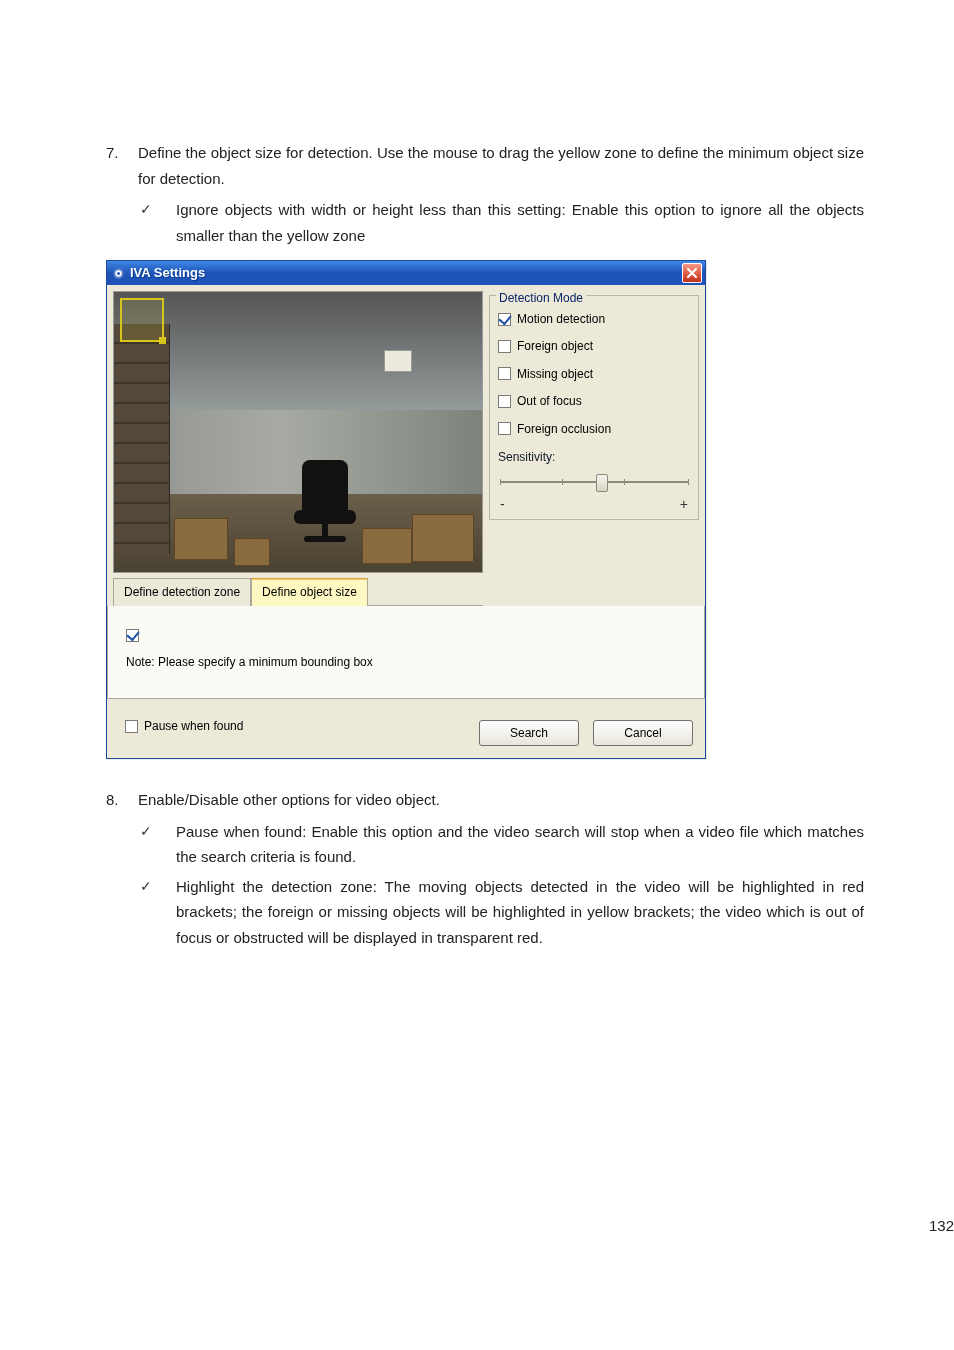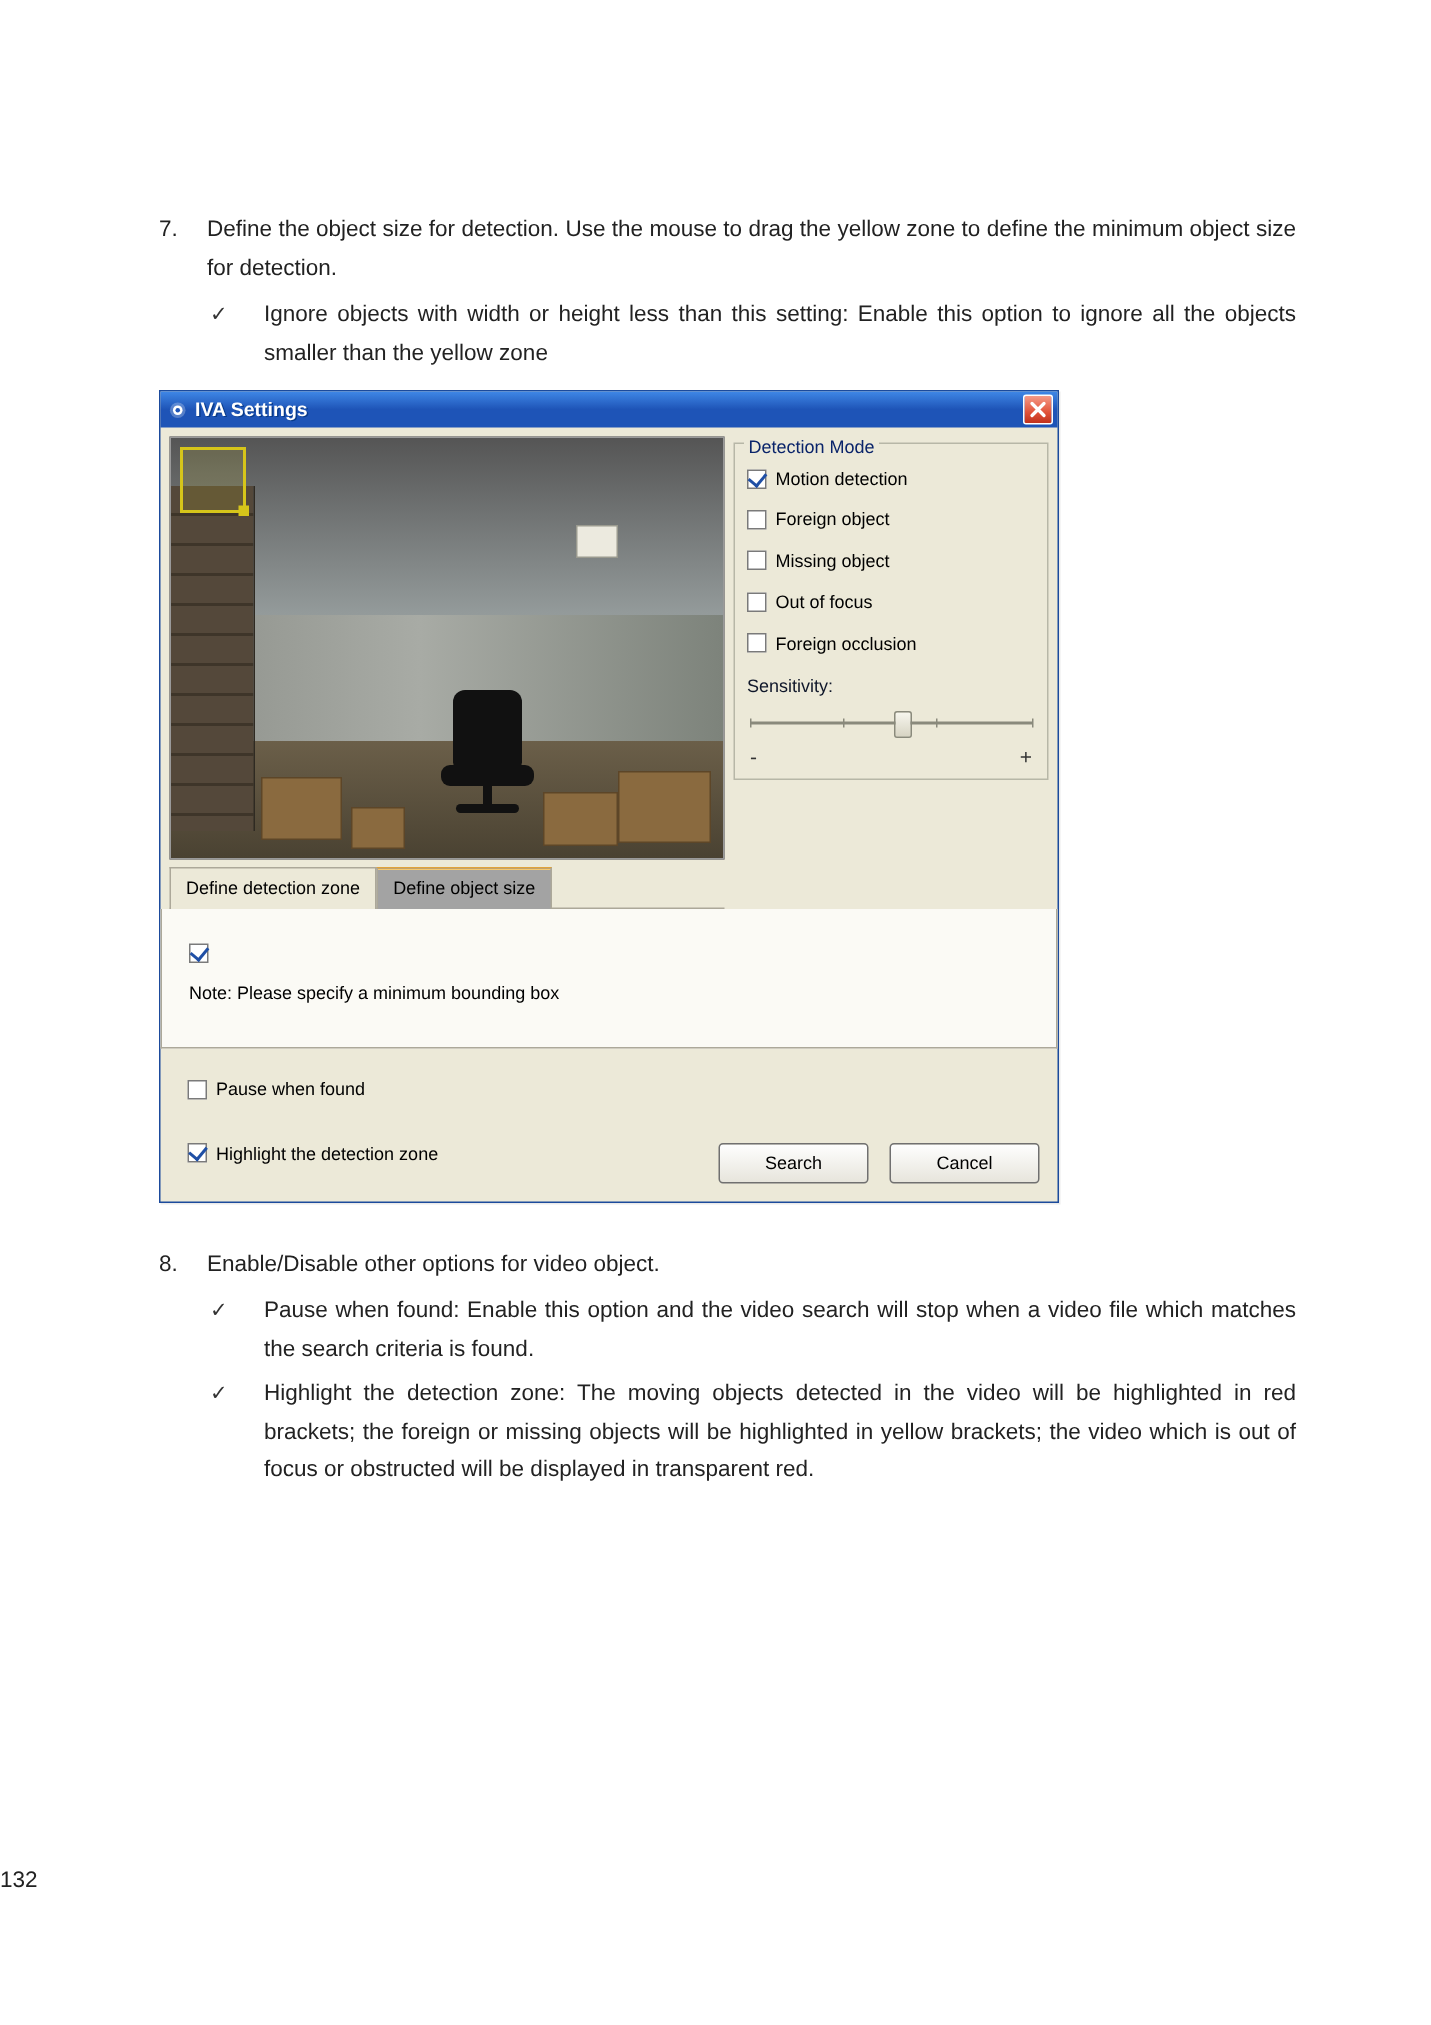--- a/index.html
+++ b/index.html
@@ -12,24 +12,24 @@
   }
   .page {
     width: 954px;
     min-height: 1350px;
     position: relative;
     padding: 140px 90px 0 106px;
     box-sizing: border-box;
   }
   .page-num {
     position: absolute;
-    bottom: 84px;
+    bottom: 112px;
     left: 0;
     right: 0;
-    text-align: left;
+    text-align: right;
     font-size: 15px;
   }
   
   .num-para {
     display: flex;
     margin-bottom: 6px;
   }
   .num-para .num {
     flex: 0 0 32px;
   }
@@ -218,21 +218,21 @@
     padding: 3px 10px 4px;
     border: 1px solid #aca899;
     border-bottom: none;
     background: #ece9d8;
     font-size: 12px;
     margin-right: 0px;
     position: relative;
     top: 1px;
   }
   .tab.active {
-    background: #a3a3a3;
+    background: #fef9c3;
     border-top: 1px solid #e0a23b;
     box-shadow: inset 0 1px 0 #f6ca72;
     z-index: 2;
   }
   .tab-panel {
     background: #fbfaf5;
     border: 1px solid #aca899;
     border-top: none;
     padding: 16px 10px 14px 18px;
     min-height: 62px;
@@ -375,24 +375,20 @@
         <span class="cb checked"></span>
       </div>
       <div class="note-line">Note: Please specify a minimum bounding box</div>
     </div>
 
     <div class="bottom-opts">
       <div class="cb-row">
         <span class="cb"></span>
         <span>Pause when found</span>
       </div>
-      <div class="cb-row">
-        <span class="cb checked"></span>
-        <span>Highlight the detection zone</span>
-      </div>
     </div>
 
     <div class="btn-row">
       <div class="winbtn">Search</div>
       <div class="winbtn">Cancel</div>
     </div>
   </div>
 
   <div class="second-block">
     <div class="num-para">

